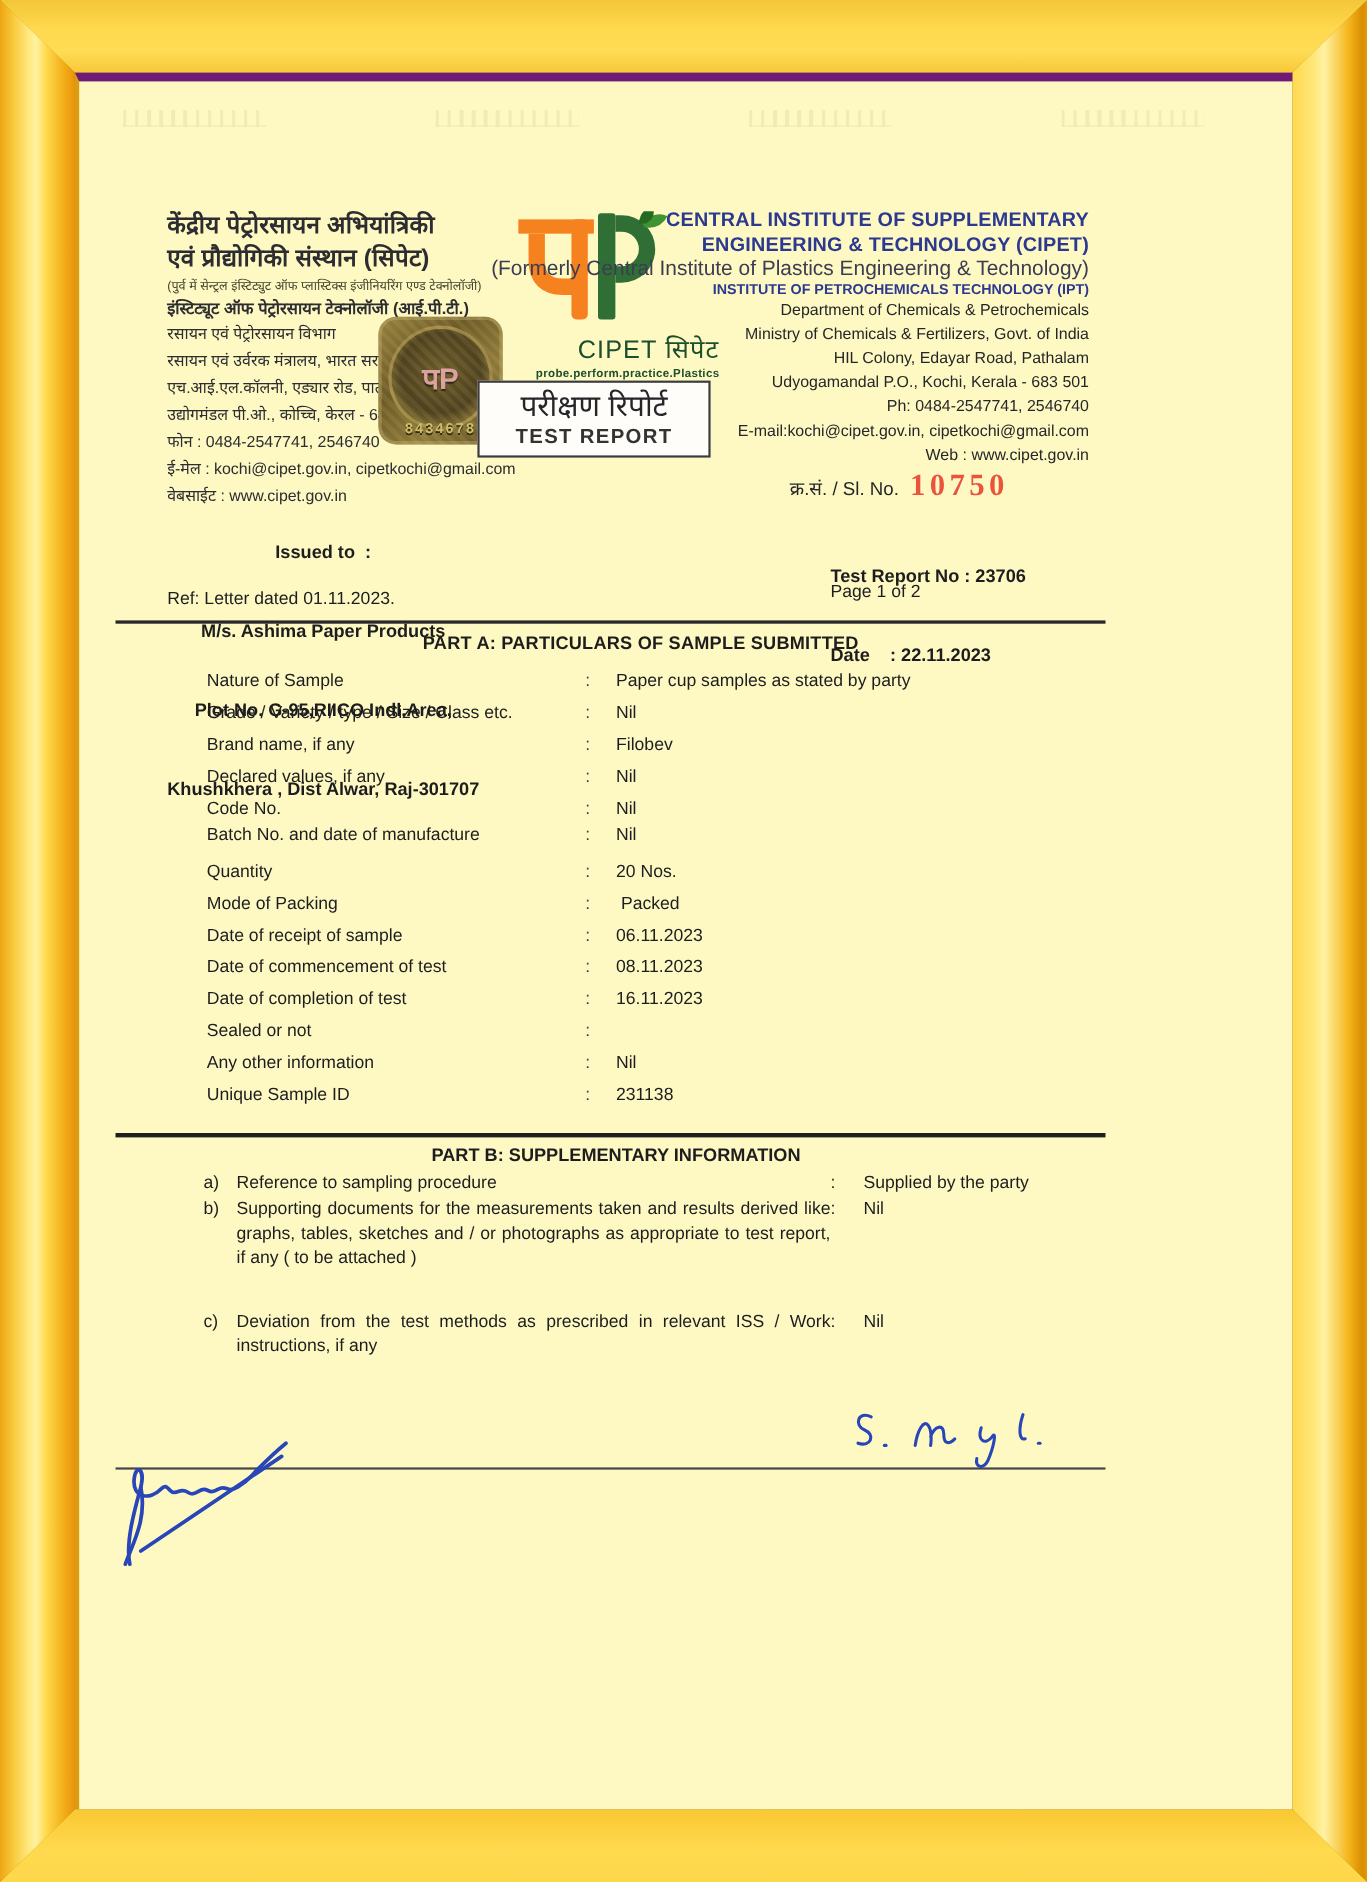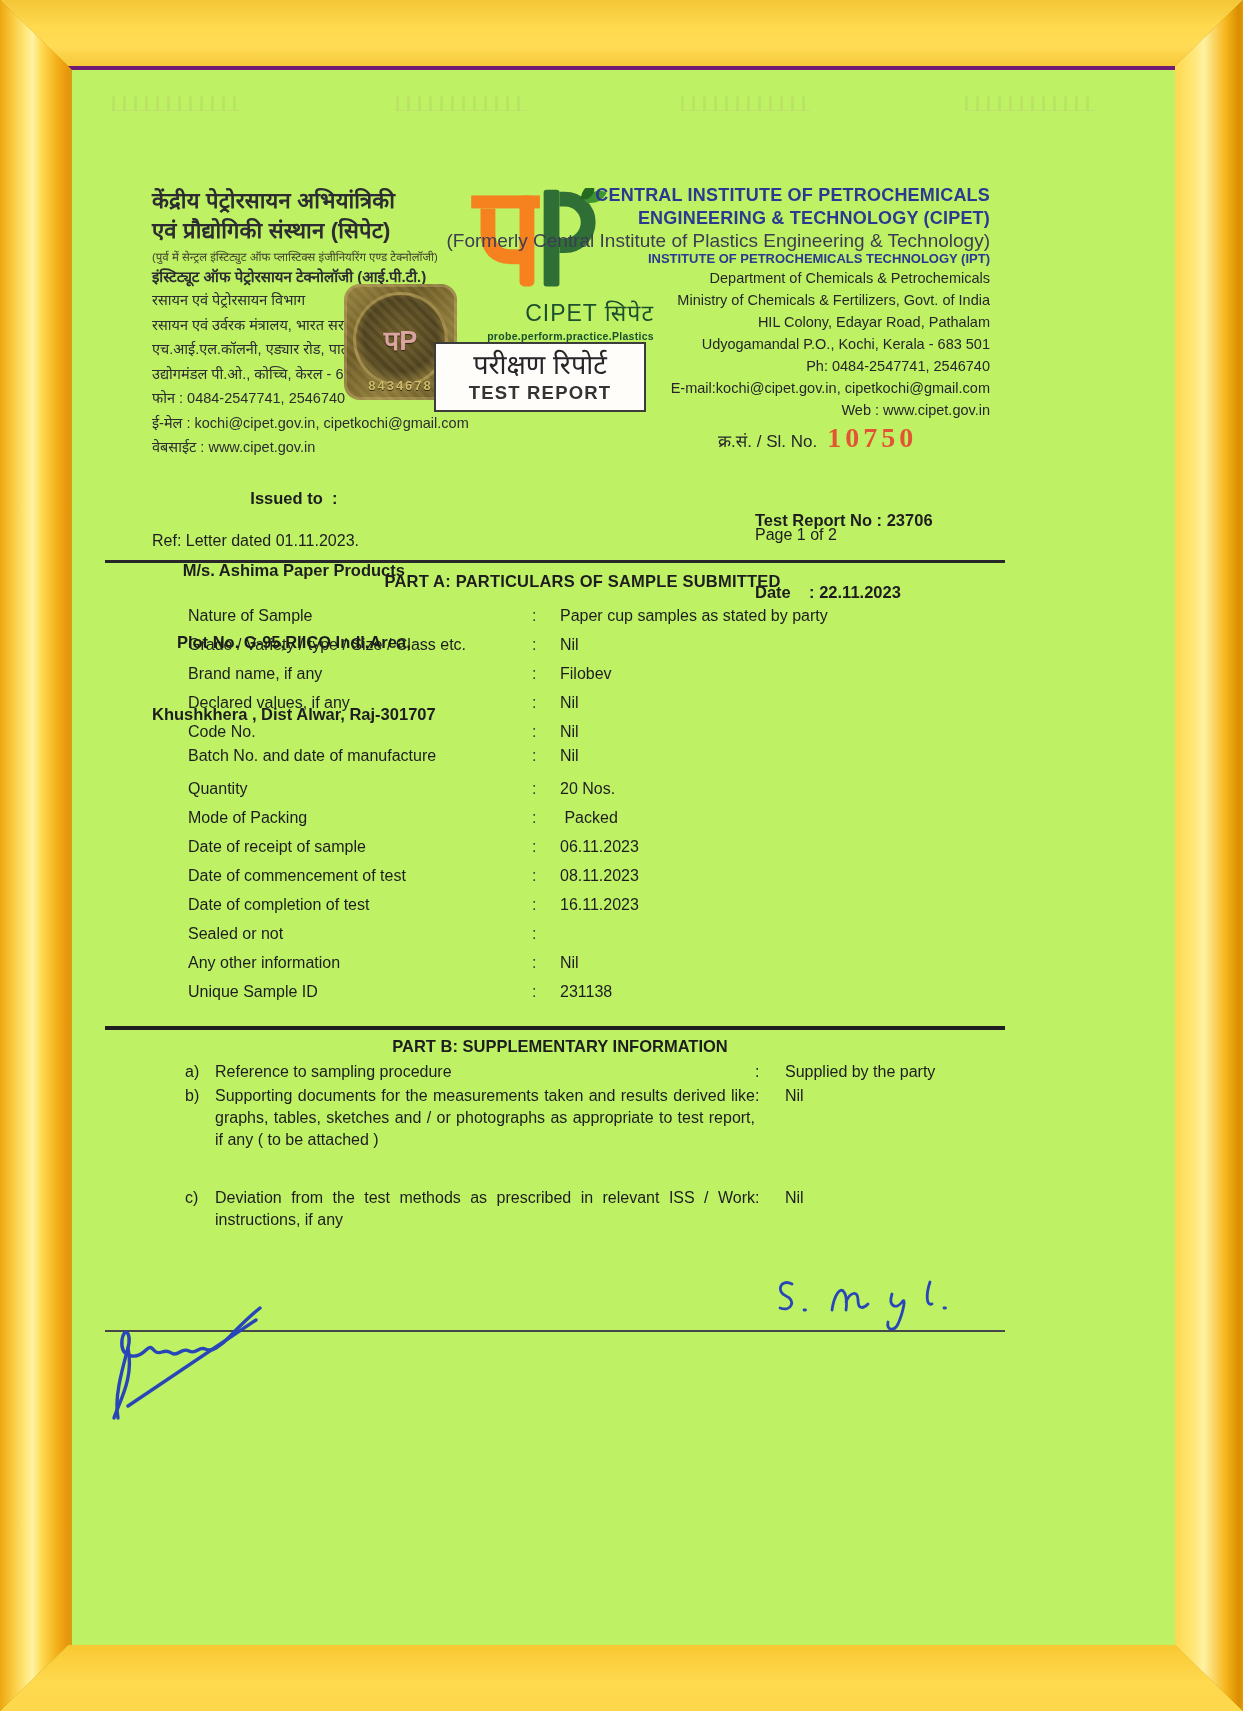--- a/index.html
+++ b/index.html
@@ -15,21 +15,21 @@
     background:linear-gradient(180deg,#f9c832 0%,#ffd94e 55%,#fed74b 100%);
     clip-path:polygon(68px 0,calc(100% - 68px) 0,100% 100%,0 100%);}
   .f-left{top:0;left:0;width:68px;height:1711px;
     background:linear-gradient(90deg,#eda612 0%,#f9c93c 18%,#ffe87d 38%,#fff2a3 48%,#ffd94e 62%,#f2ae18 85%,#e9940a 100%);
     clip-path:polygon(0 0,100% 66px,100% calc(100% - 66px),0 100%);}
   .f-right{top:0;right:0;width:68px;height:1711px;
     background:linear-gradient(90deg,#ffd94e 0%,#ffe87d 30%,#fff2a3 42%,#f5b51c 75%,#d98c00 94%,#e39a07 100%);
     clip-path:polygon(0 66px,100% 0,100% 100%,0 calc(100% - 66px));}
   
   .page{position:absolute;left:68px;top:66px;right:68px;bottom:66px;z-index:1;
-    background:#bef264;border-top:4px solid #701a75;border-left:4px solid #dd9b10;}
+    background:#fef9c3;border-top:8px solid #701a75;border-left:4px solid #dd9b10;}
   .abs{position:absolute;}
   
   .artifacts{left:40px;right:80px;top:26px;height:18px;display:flex;justify-content:space-between;}
   .artifact{width:130px;height:14px;opacity:.5;filter:blur(.4px);
     border-bottom:1px solid rgba(195,190,150,.55);
     background:repeating-linear-gradient(90deg,rgba(165,155,95,.30) 0 3px,transparent 3px 11px);}
   
   .hdr-left{left:80px;top:116px;width:340px;color:#2c2c31;}
   .h-title{font-size:22px;font-weight:bold;line-height:30px;letter-spacing:.2px;}
   .h-formerly{font-size:11.5px;line-height:17px;margin-top:3px;color:#44442f;}
@@ -154,21 +154,21 @@
     <div class="cipet-line">CIPET सिपेट</div>
     <div class="tagline">probe.perform.practice.Plastics</div>
   </div>
 
   <div class="abs report-box">
     <div class="rb-hindi">परीक्षण रिपोर्ट</div>
     <div class="rb-en">TEST REPORT</div>
   </div>
 
   <div class="abs hdr-right">
-    <div class="e-title">CENTRAL INSTITUTE OF PETROCHEMICALS</div>
+    <div class="e-title">CENTRAL INSTITUTE OF SUPPLEMENTARY</div>
     <div class="e-title">ENGINEERING &amp; TECHNOLOGY (CIPET)</div>
     <div class="e-formerly">(Formerly Central Institute of Plastics Engineering &amp; Technology)</div>
     <div class="e-ipt">INSTITUTE OF PETROCHEMICALS TECHNOLOGY (IPT)</div>
     <div class="e-addr">Department of Chemicals &amp; Petrochemicals</div>
     <div class="e-addr">Ministry of Chemicals &amp; Fertilizers, Govt. of India</div>
     <div class="e-addr">HIL Colony, Edayar Road, Pathalam</div>
     <div class="e-addr">Udyogamandal P.O., Kochi, Kerala - 683 501</div>
     <div class="e-addr">Ph: 0484-2547741, 2546740</div>
     <div class="e-addr">E-mail:kochi@cipet.gov.in, cipetkochi@gmail.com</div>
     <div class="e-addr">Web : www.cipet.gov.in</div>

